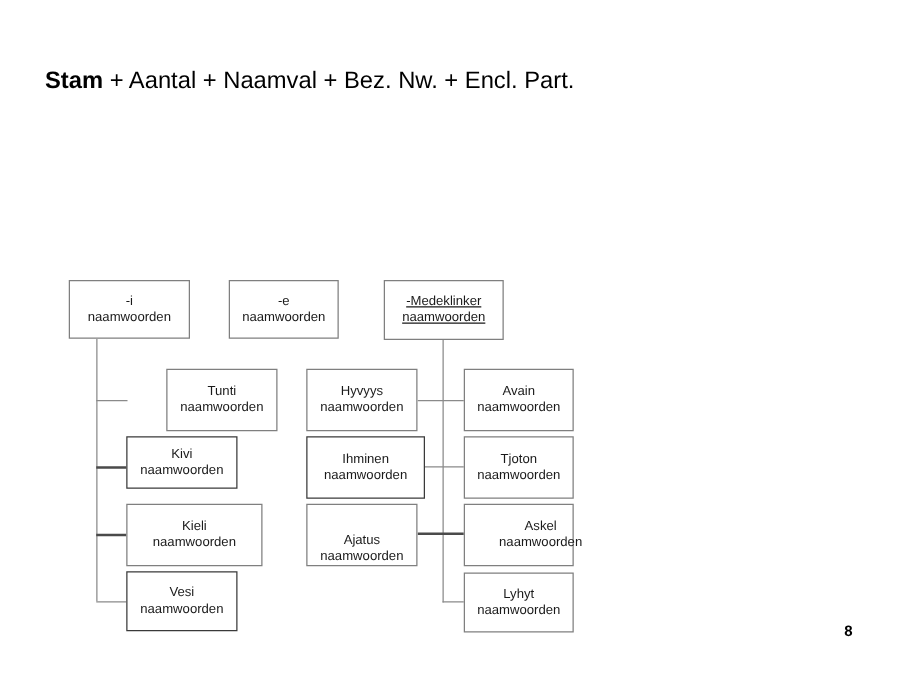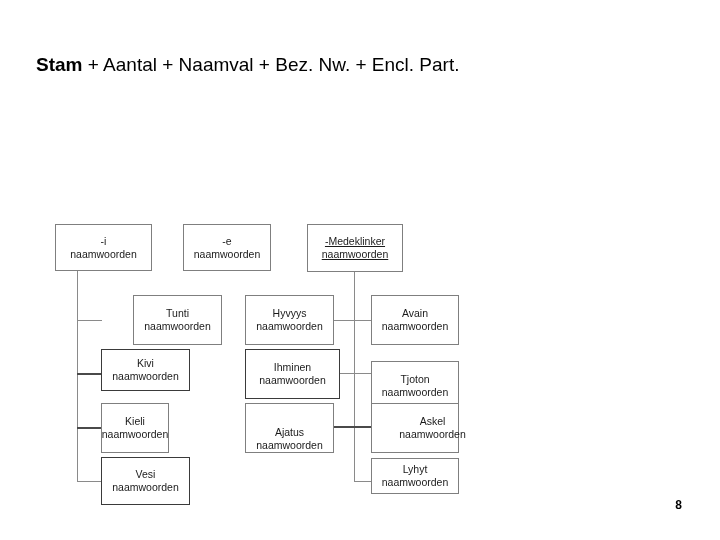--- a/index.html
+++ b/index.html
@@ -130,46 +130,46 @@
     <div class="node dark" style="left:101px; top:349px; width:89px; height:42px;">
       <span class="l1">Kivi</span>
       <span class="l2">naamwoorden</span>
     </div>
 
     <div class="node dark" style="left:245px; top:349px; width:95px; height:50px;">
       <span class="l1">Ihminen</span>
       <span class="l2">naamwoorden</span>
     </div>
 
-    <div class="node" style="left:371px; top:349px; width:88px; height:50px;margin-top:12px;">
+    <div class="node" style="left:371px; top:349px; width:88px; height:50px;">
       <span class="l1">Tjoton</span>
       <span class="l2">naamwoorden</span>
     </div>
 
-    <div class="node" style="left:101px; top:403px; width:68px; height:50px;justify-content:center;">
+    <div class="node" style="left:101px; top:403px; width:109px; height:50px;justify-content:center;">
       <span class="l1">Kieli</span>
       <span class="l2">naamwoorden</span>
     </div>
 
     <div class="node" style="left:245px; top:403px; width:89px; height:50px;justify-content:flex-end;">
       <span class="l1">Ajatus</span>
       <span class="l2">naamwoorden</span>
     </div>
 
     <div class="node" style="left:371px; top:403px; width:88px; height:50px;padding-left:37px;">
       <span class="l1">Askel</span>
       <span class="l2">naamwoorden</span>
     </div>
 
     <div class="node dark" style="left:101px; top:457px; width:89px; height:48px;">
       <span class="l1">Vesi</span>
       <span class="l2">naamwoorden</span>
     </div>
 
-    <div class="node" style="left:371px; top:458px; width:88px; height:36px;">
+    <div class="node" style="left:371px; top:458px; width:88px; height:48px;">
       <span class="l1">Lyhyt</span>
       <span class="l2">naamwoorden</span>
     </div>
 
   </div>
 
   <div id="page-number">8</div>
 
 </div>
 

